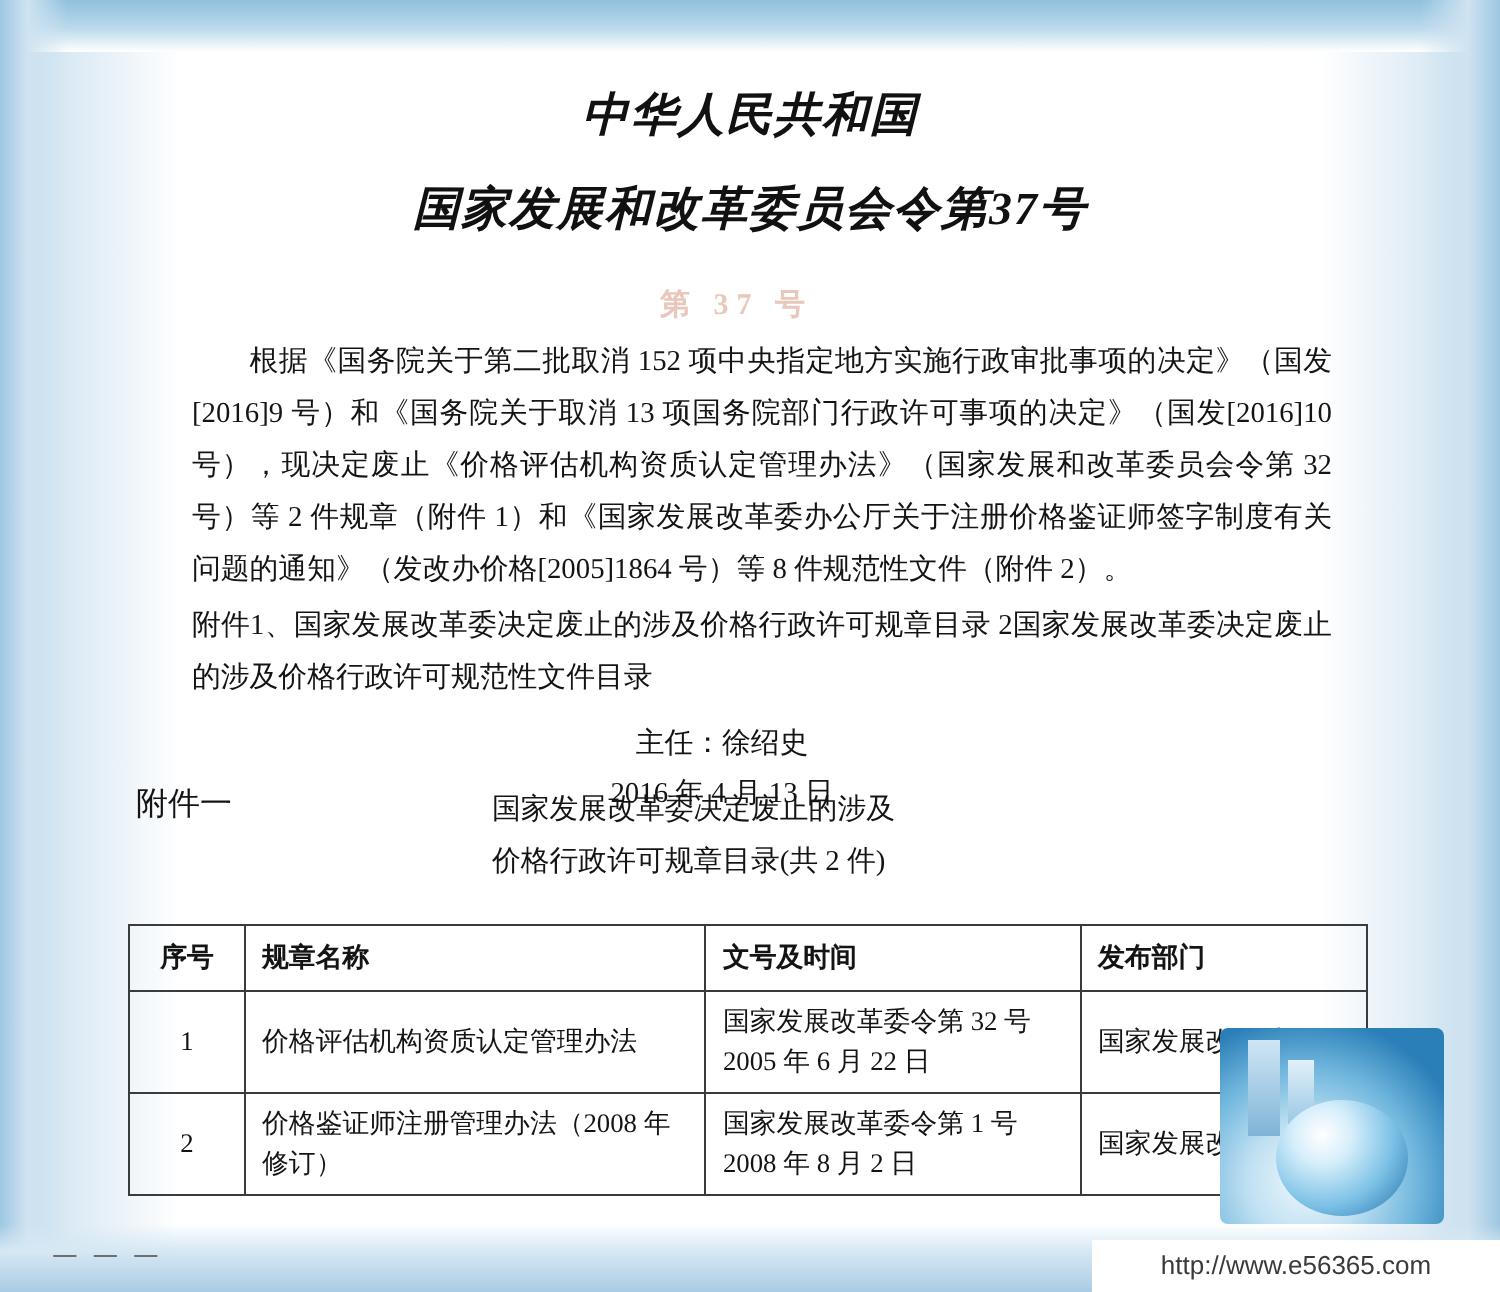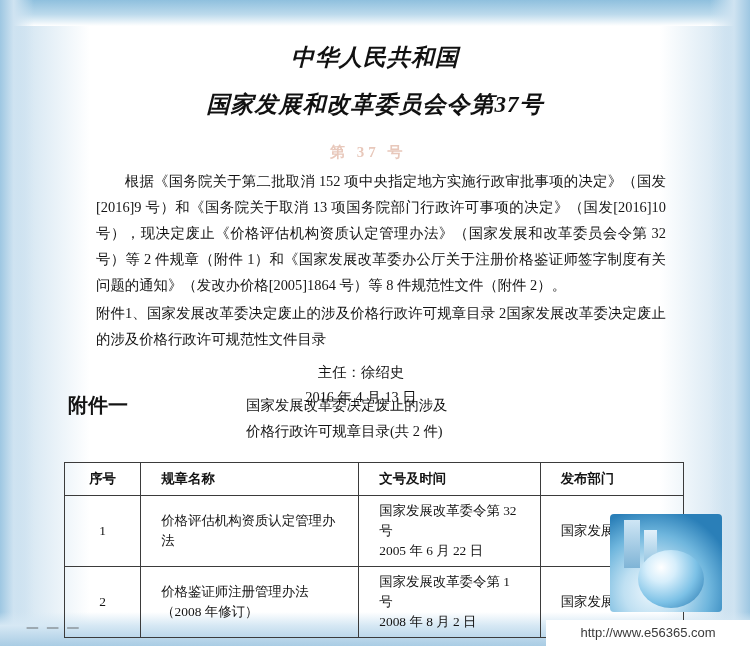--- a/index.html
+++ b/index.html
@@ -104,23 +104,22 @@
     text-align: center;
     font-size: 14.4px;
     line-height: 25px;
     padding-right: 40px;
   }
 
   .attach-label {
     position: absolute;
     top: 392px;
     left: 68px;
-    font-size: 20px;
-    color: #141414;
-    font-weight: bold;
+    font-size: 16px;
+    color: #141414;
   }
   .attach-title {
     position: absolute;
     top: 392px;
     left: 246px;
     font-size: 14.4px;
     line-height: 26px;
     color: #141414;
   }
 
@@ -130,21 +129,21 @@
     top: 462px;
     left: 64px;
     width: 620px;
     border-collapse: collapse;
     background: transparent;
   }
   table.doc-table td, table.doc-table th {
     border: 1px solid #3b3b3b;
     font-size: 13.4px;
     color: #141414;
-    padding: 5px 20px;
+    padding: 5px 8px;
     font-weight: normal;
     vertical-align: middle;
     line-height: 20px;
   }
   table.doc-table thead td {
     font-weight: bold;
     height: 22px;
   }
   .c-idx { width: 44px; text-align: center; }
   .c-name { width: 232px; }

